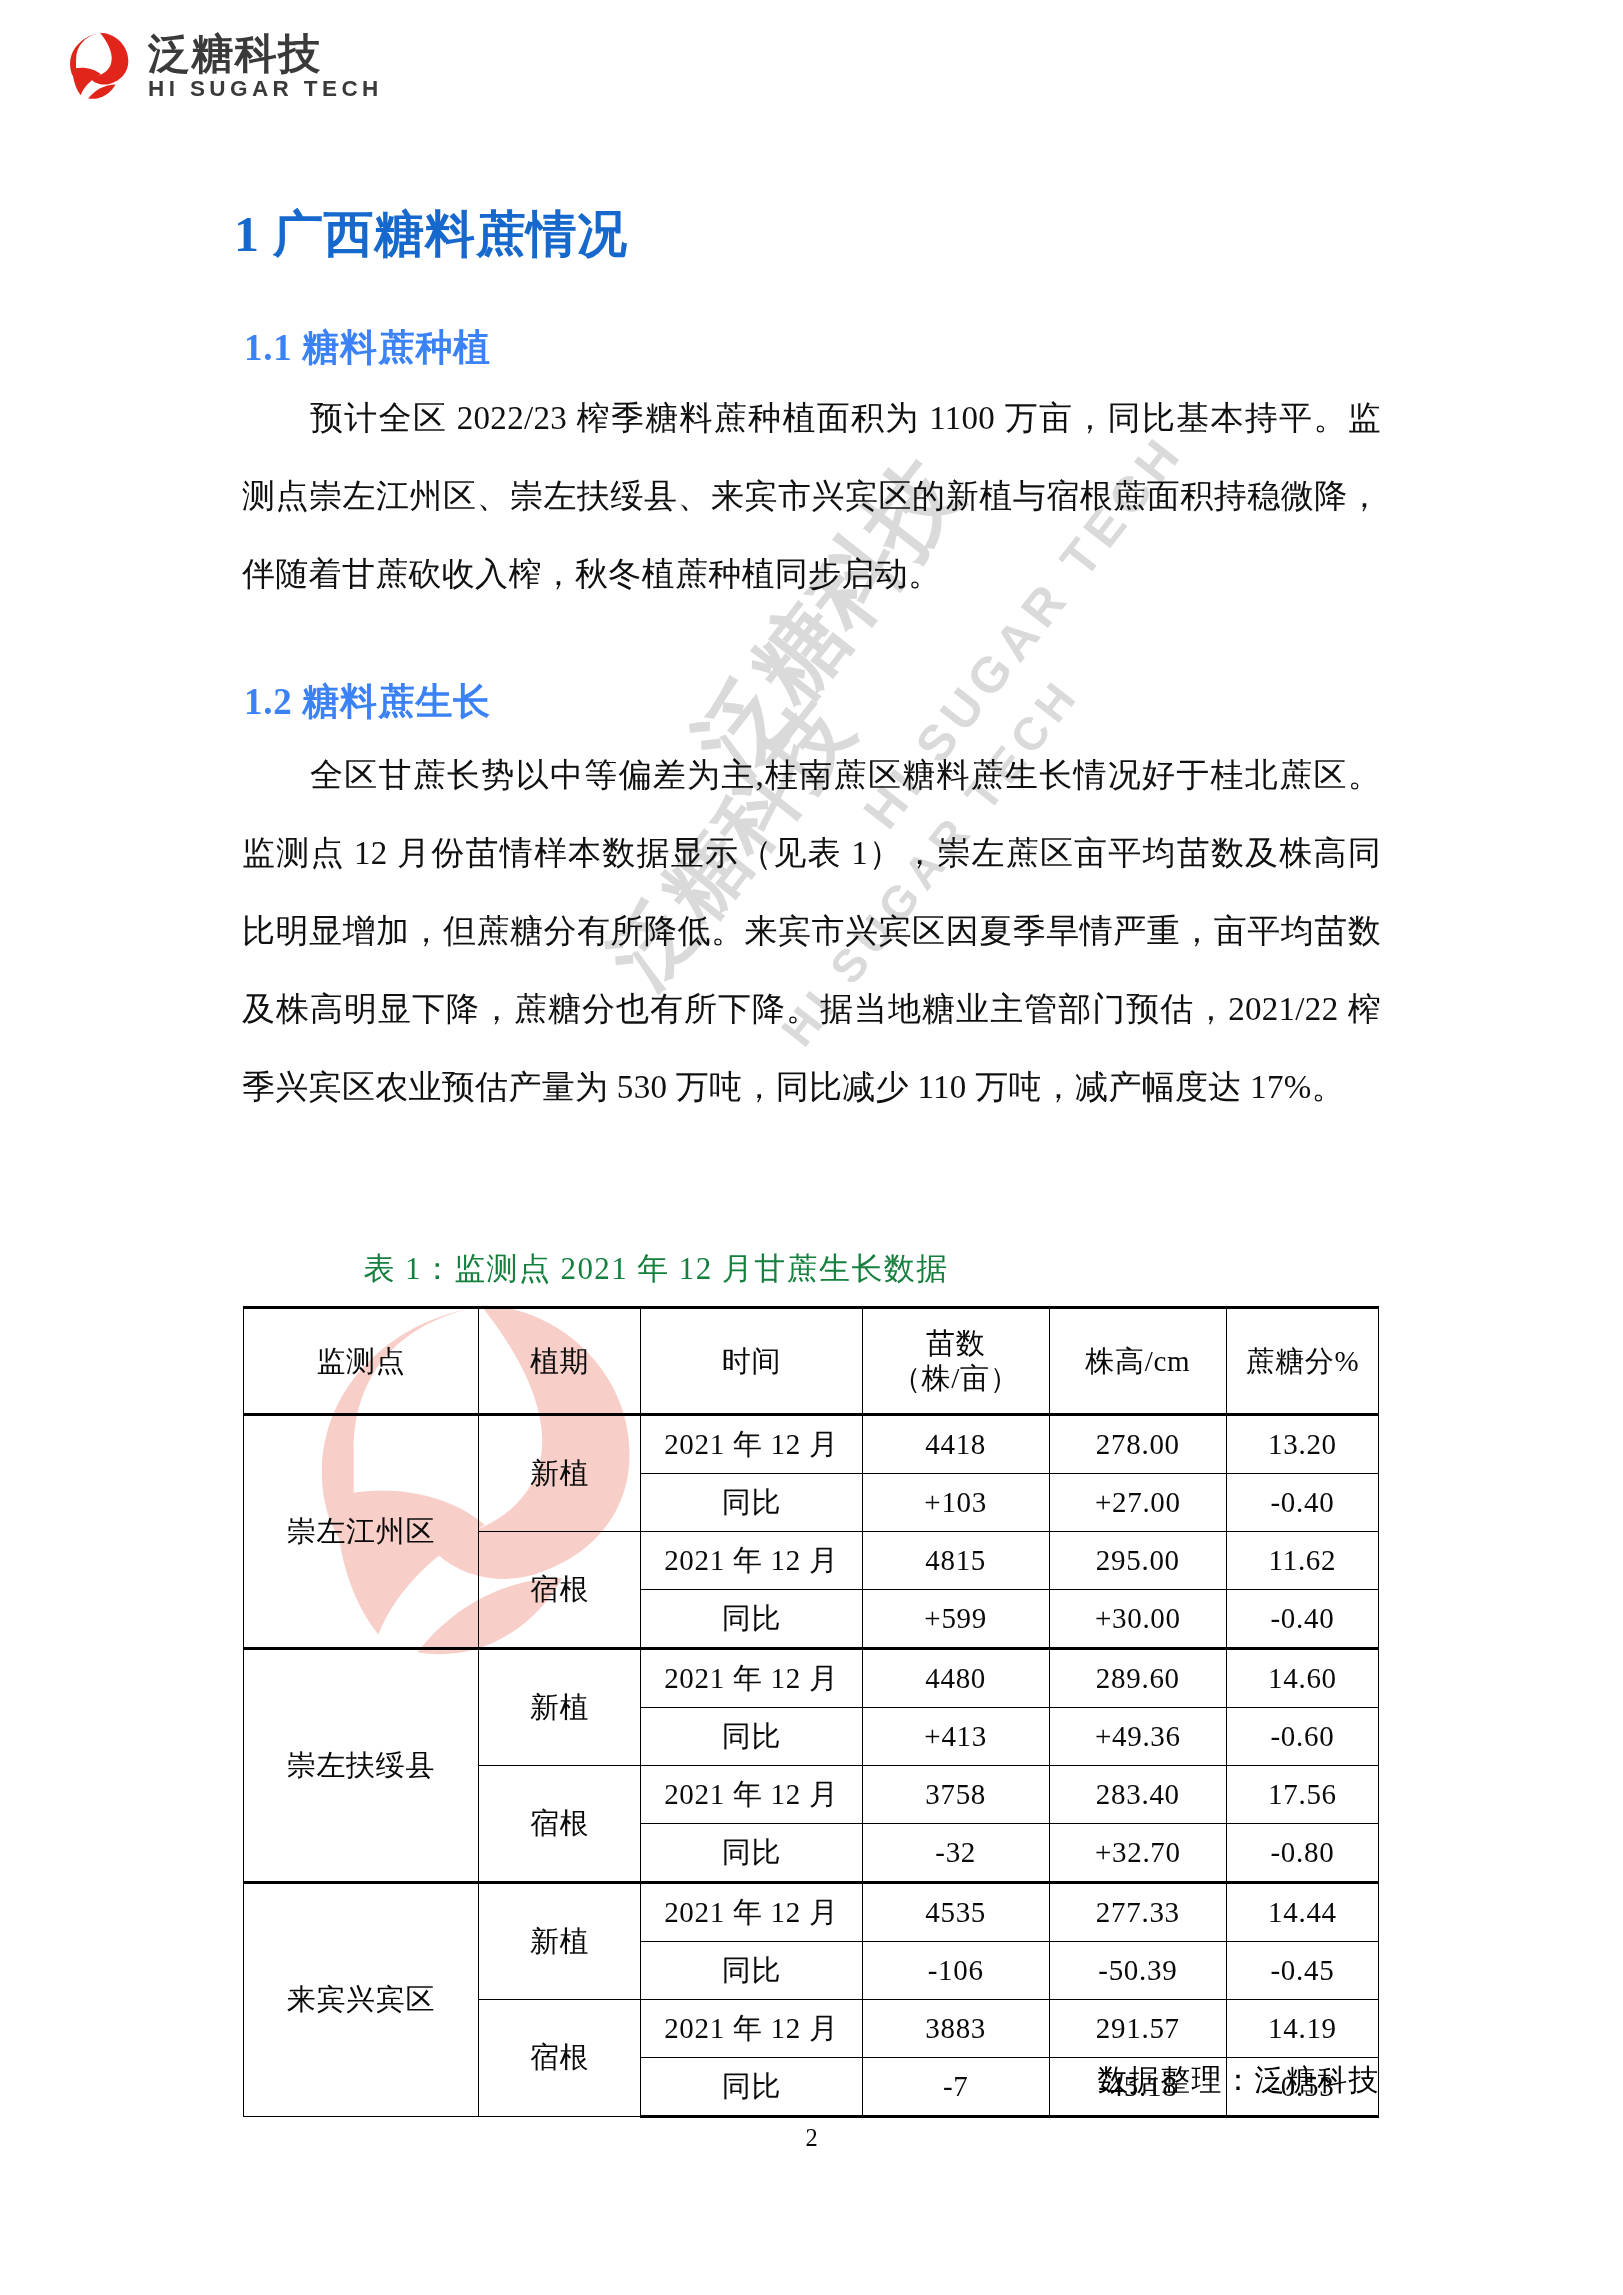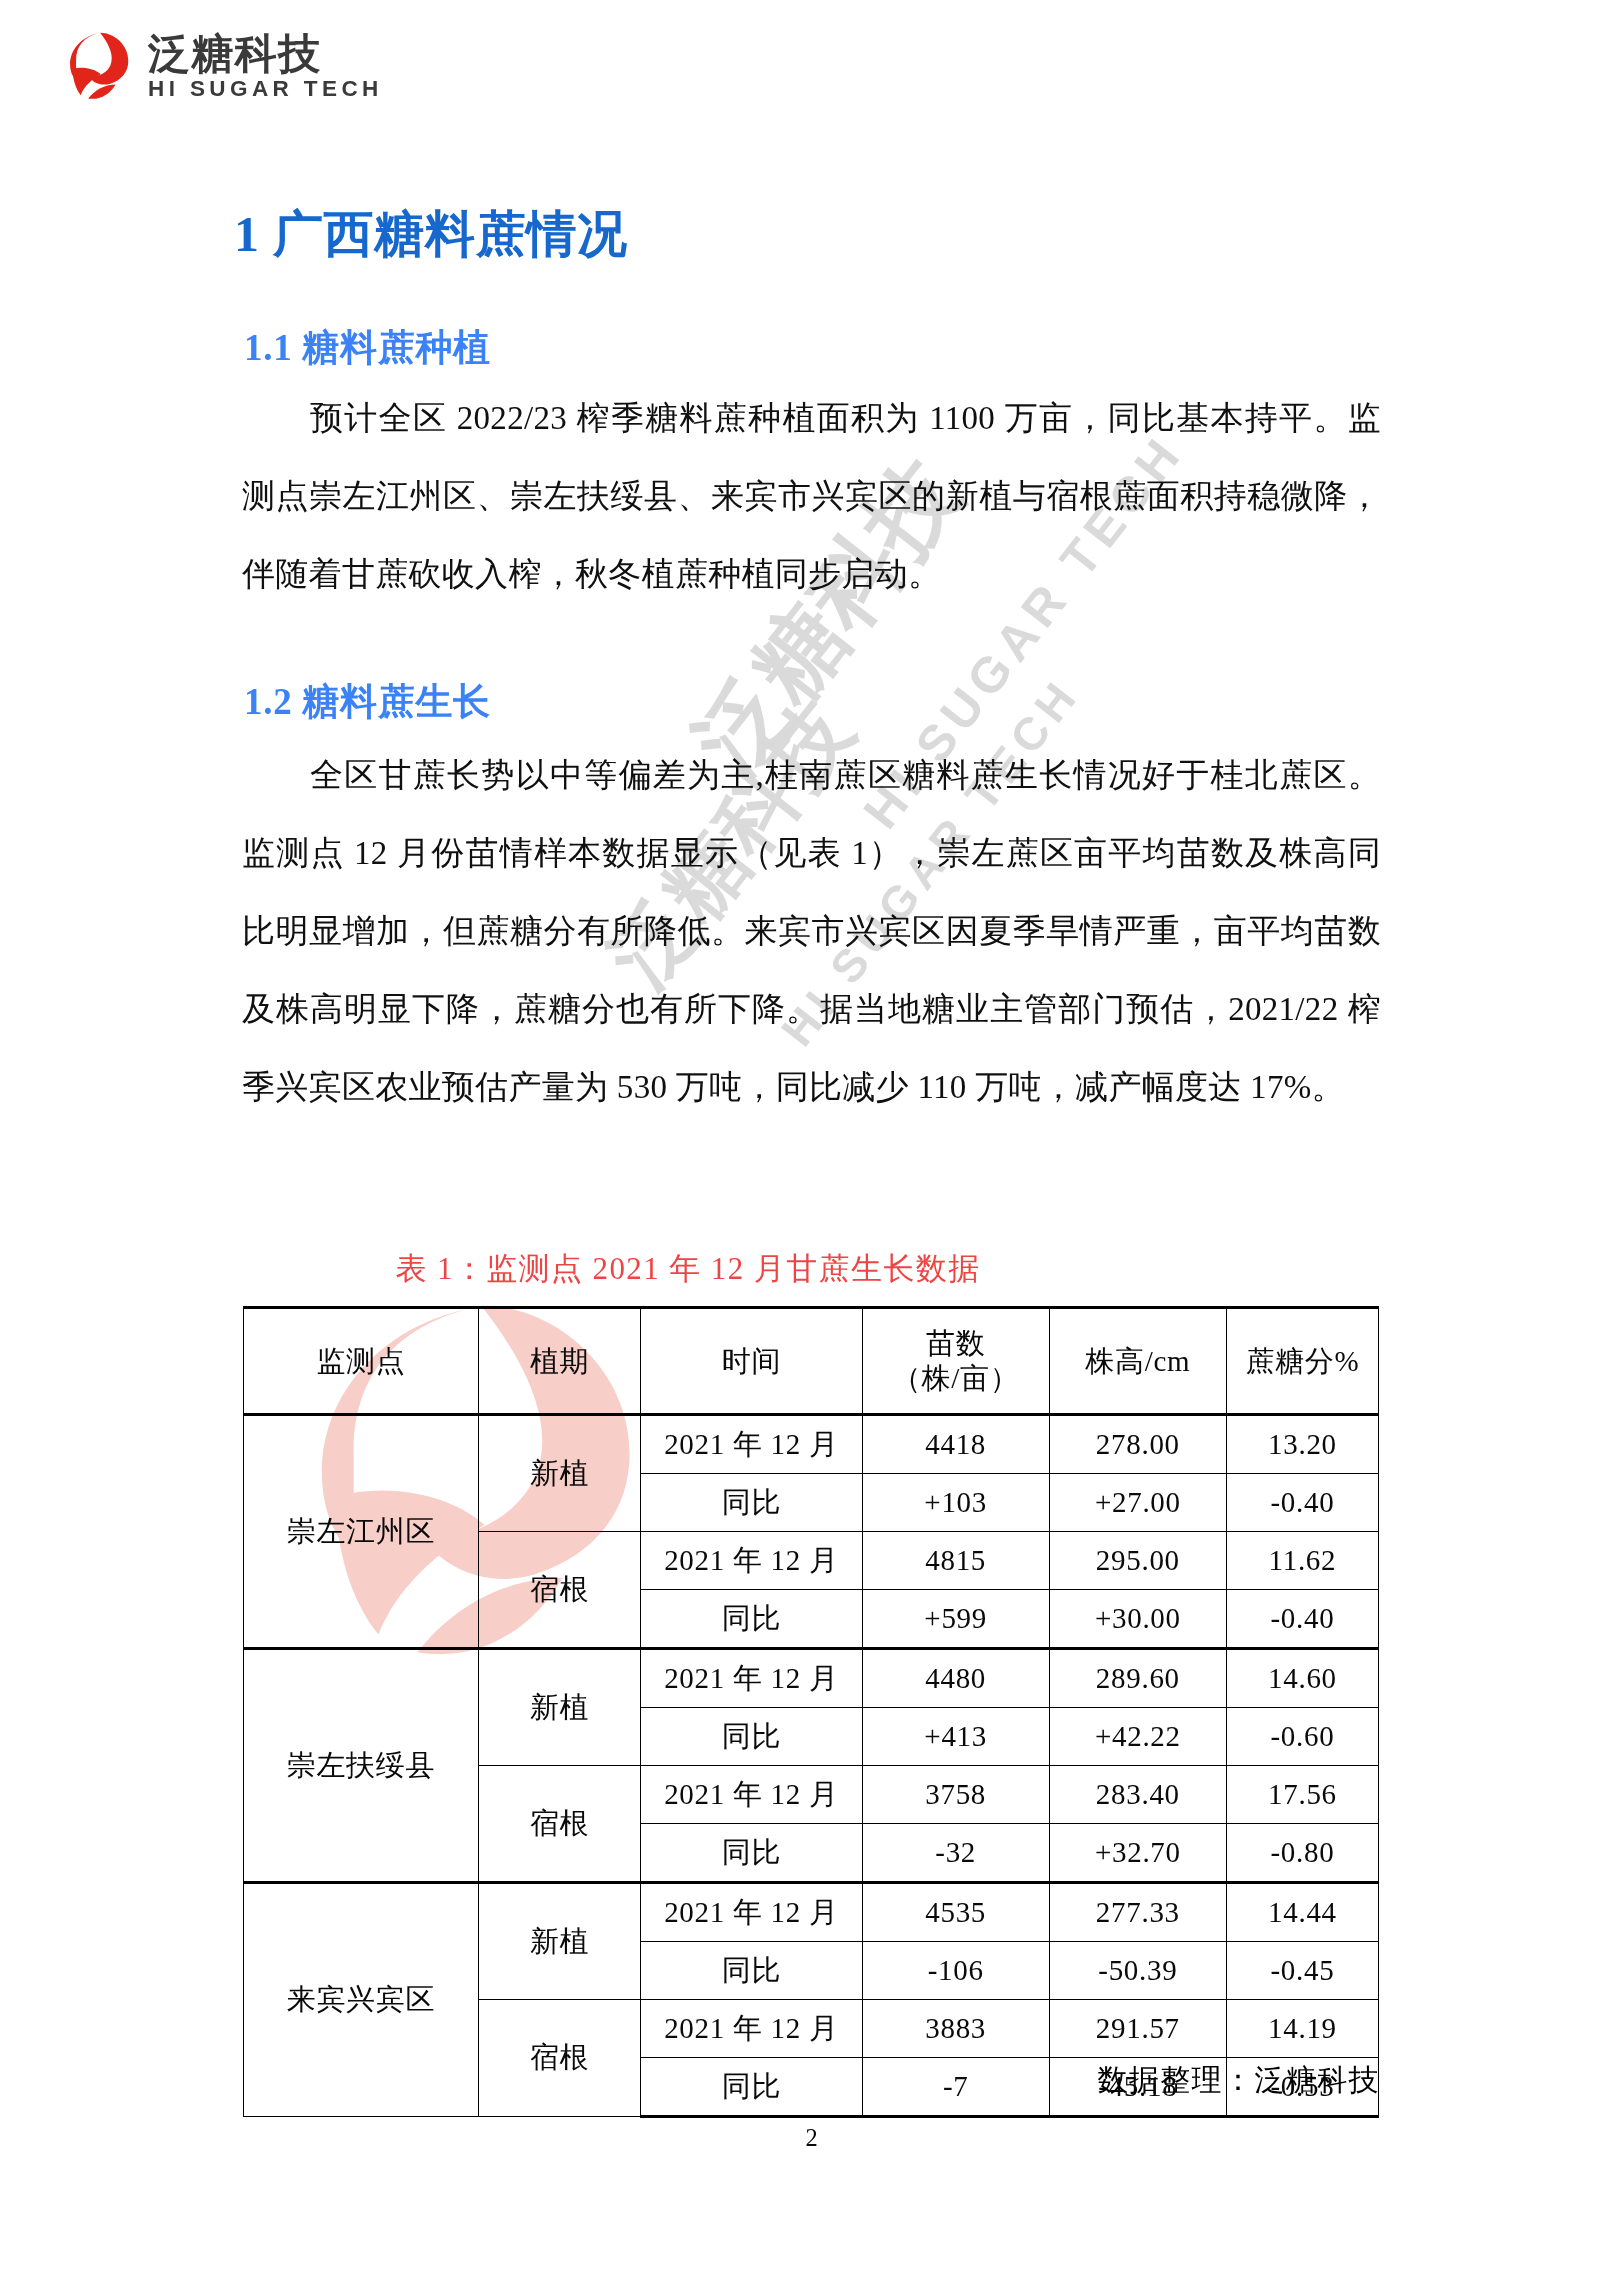--- a/index.html
+++ b/index.html
@@ -149,23 +149,22 @@
   .para-a { top: 379px; }
   .para-b { top: 736px; }
 
   .table-caption {
     position: absolute;
     left: 0;
     top: 1248px;
     width: 1312px;
     text-align: center;
     font-size: 31px;
-    color: #ef4444;
+    color: #15803d;
     letter-spacing: 1.4px;
-    padding-left: 32px;
   }
 
   
   .tbl-wrap {
     position: absolute;
     left: 243px;
     top: 1306px;
     width: 1136px;
     z-index: 2;
   }
@@ -325,21 +324,21 @@
             <td class="site outer-top" rowspan="4">崇左扶绥县</td>
             <td rowspan="2" class="outer-top">新植</td>
             <td class="outer-top">2021 年 12 月</td>
             <td class="outer-top">4480</td>
             <td class="outer-top">289.60</td>
             <td class="outer-top">14.60</td>
           </tr>
           <tr>
             <td class="yoy-label">同比</td>
             <td class="yoy-val">+413</td>
-            <td class="yoy-val">+42.22</td>
+            <td class="yoy-val">+49.36</td>
             <td class="yoy-val">-0.60</td>
           </tr>
           <tr>
             <td rowspan="2">宿根</td>
             <td>2021 年 12 月</td>
             <td>3758</td>
             <td>283.40</td>
             <td>17.56</td>
           </tr>
           <tr>

